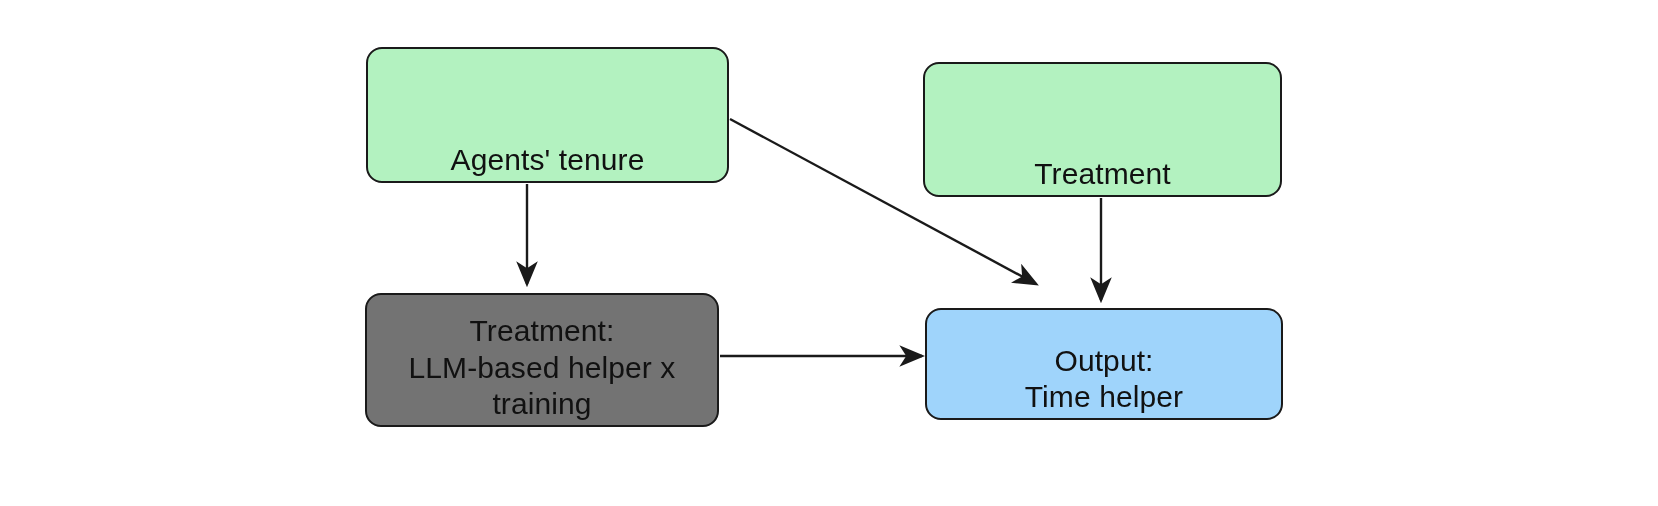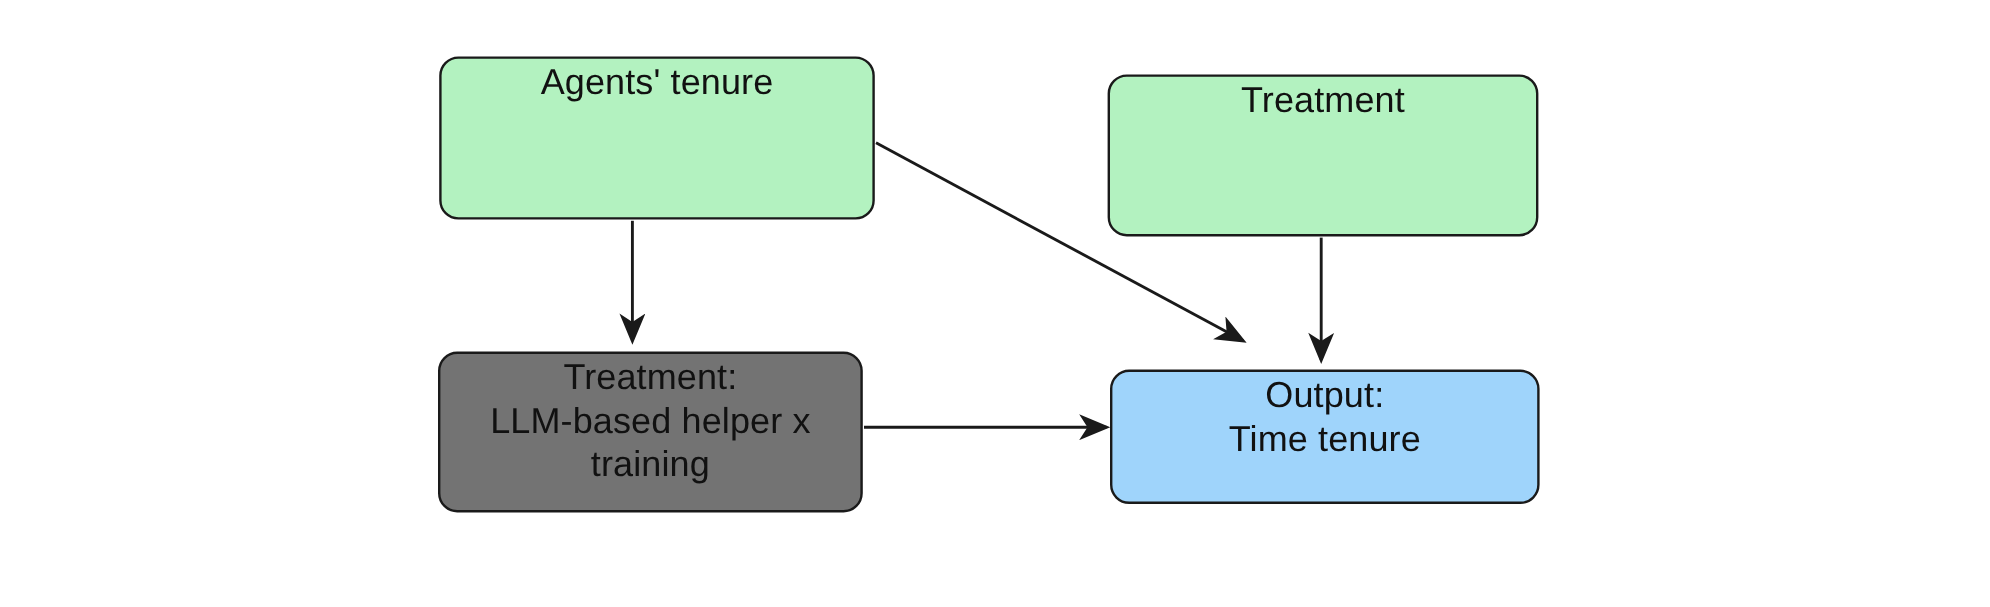--- a/index.html
+++ b/index.html
@@ -26,21 +26,21 @@
     width: 1658px;
     height: 506px;
     pointer-events: none;
   }
   .node {
     position: absolute;
     box-sizing: border-box;
     border: 2.2px solid #1a1a1a;
     border-radius: 16px;
     display: flex;
-    align-items: flex-start;
+    align-items: flex-end;
     justify-content: center;
     text-align: center;
     color: #111111;
     font-size: 30px;
     line-height: 1.22;
     letter-spacing: 0.1px;
     white-space: pre-line;
     padding: 2px 10px;
   }
   .node-green { background: #b3f2c0; }
@@ -80,16 +80,16 @@
   </div>
 
   <div class="node node-yellow" style="left:365px; top:293px; width:354px; height:134px;">
     <span class="node-label">Treatment:
 LLM-based helper x
 training</span>
   </div>
 
   <div class="node node-blue" style="left:925px; top:308px; width:358px; height:112px;">
     <span class="node-label">Output:
-Time tenure</span>
+Time helper</span>
   </div>
 
 </div>
 
 </body></html>

